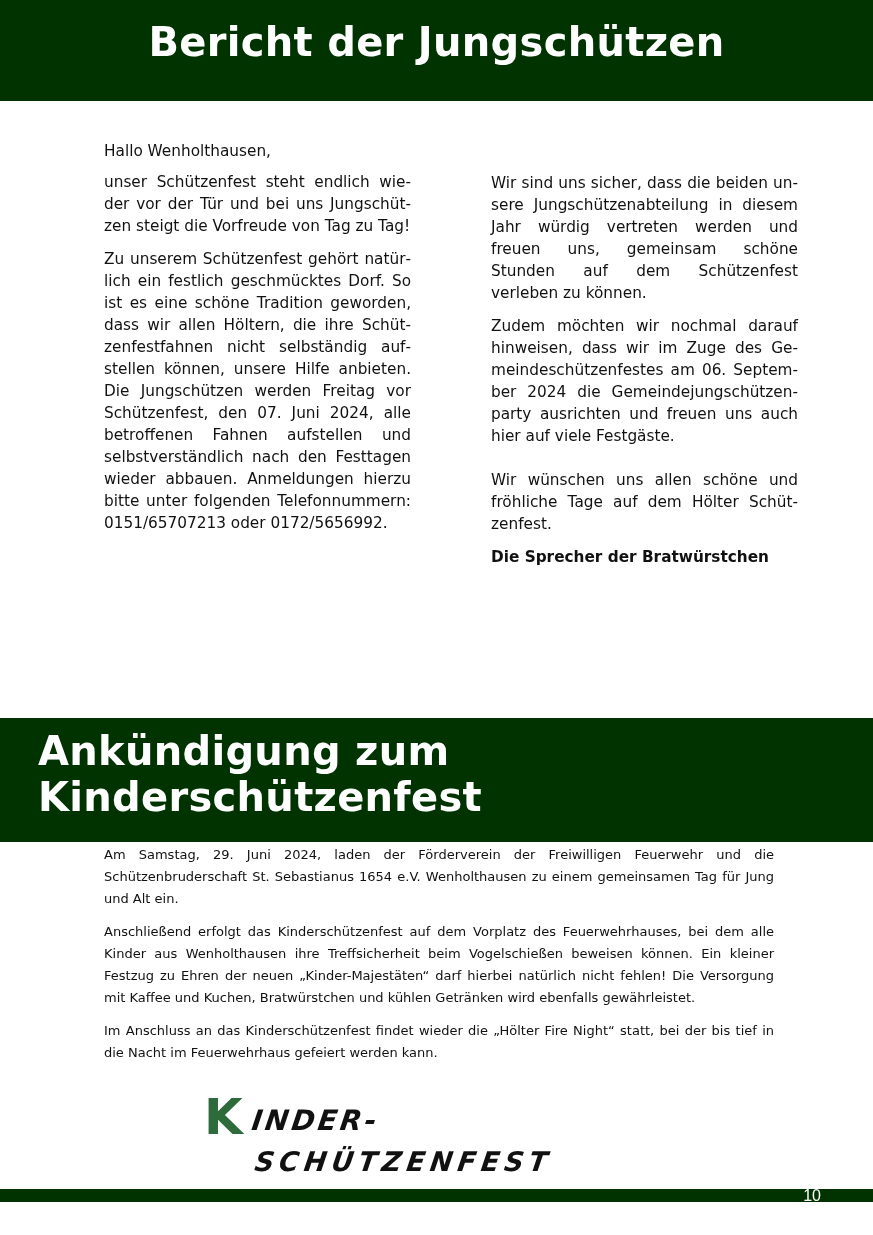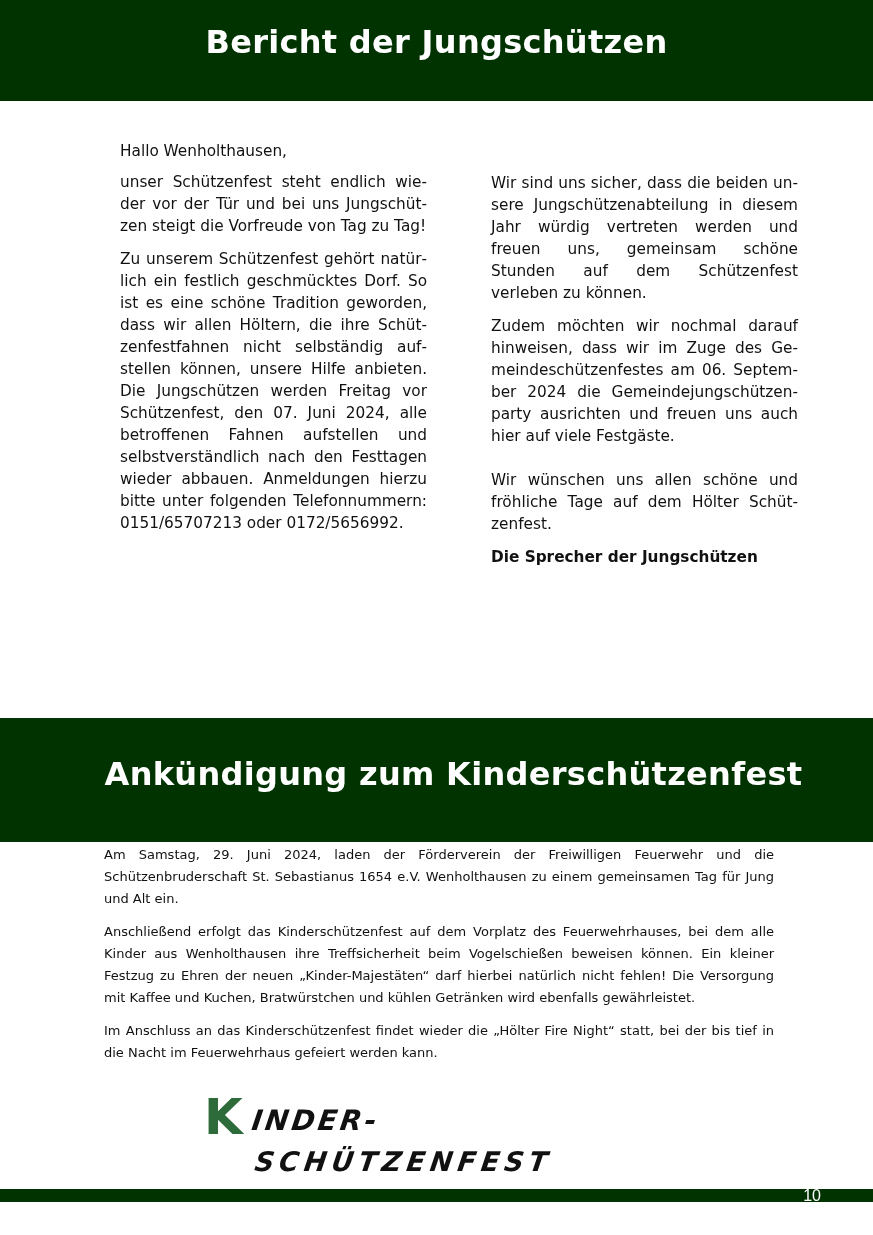--- a/index.html
+++ b/index.html
@@ -1,29 +1,29 @@
 <!DOCTYPE html>
 <html><head>
 <meta charset="utf-8">
 <style>
   html, body { margin: 0; padding: 0; background: #ffffff; }
   body { width: 873px; height: 1235px; position: relative; overflow: hidden;
          font-family: "DejaVu Sans", sans-serif; color: #111; }
   .band { position: absolute; left: 0; width: 873px; background: #003300; color: #fff;
           display: flex; align-items: center; }
-  .band h1 { margin: 4px; font-weight: bold; font-size: 32px; letter-spacing: 0.3px;
+  .band h1 { margin: 4px; font-weight: bold; font-size: 40px; letter-spacing: 0.3px;
              font-family: "DejaVu Sans", sans-serif; }
   #band1 { top: 0; height: 101px; justify-content: center; }
   #band1 h1 { margin-top: -14px; }
   #band2 { top: 718px; height: 124px; justify-content: center; }
   #band2 h1 { margin-left: 38px; margin-top: -8px; }
   .col { position: absolute; font-size: 15.3px; line-height: 22px; text-align: justify;
          hyphens: manual; }
   .col p { margin: 0 0 11px 0; }
-  #left { left: 120px; top: 140px; width: 307px; }
+  #left { left: 104px; top: 140px; width: 307px; }
   #right { left: 491px; top: 172px; width: 307px; }
   #greeting { margin-bottom: 9px !important; }
   .sig { font-weight: bold; margin-top: 2px !important; margin-bottom: 12px !important; }
   #full { position: absolute; left: 104px; top: 844px; width: 670px; font-size: 13px;
           line-height: 22px; text-align: justify; }
   #full p { margin: 0 0 11px 0; }
   #logo { position: absolute; left: 200px; top: 1090px; width: 470px; height: 98px; }
   #logo .k { position: absolute; left: 4px; top: 2px; font-family: "DejaVu Sans", sans-serif;
              font-weight: bold; font-size: 50px; color: #2e6b3a; line-height: 50px; }
   #logo .l1 { position: absolute; left: 52px; top: 14px; font-family: "DejaVu Sans", sans-serif;
@@ -47,21 +47,21 @@
 <div class="col" id="left">
   <p id="greeting">Hallo Wenholthausen,</p>
   <p>unser Schützenfest steht endlich wie­der vor der Tür und bei uns Jungschüt­zen steigt die Vorfreude von Tag zu Tag!</p>
   <p>Zu unserem Schützenfest gehört natür­lich ein festlich geschmücktes Dorf. So ist es eine schöne Tradition geworden, dass wir allen Höltern, die ihre Schüt­zenfestfahnen nicht selbständig auf­stellen können, unsere Hilfe anbieten. Die Jungschützen werden Freitag vor Schützenfest, den 07. Juni 2024, alle betroffenen Fahnen aufstellen und selbstverständlich nach den Festtagen wieder abbauen. Anmeldungen hierzu bitte unter folgenden Telefonnum­mern: 0151/65707213 oder 0172/5656992.</p>
 </div>
 
 <div class="col" id="right">
   <p>Wir sind uns sicher, dass die beiden un­sere Jungschützenabteilung in diesem Jahr würdig vertreten werden und freuen uns, gemeinsam schöne Stunden auf dem Schützenfest verleben zu kön­nen.</p>
   <p>Zudem möchten wir nochmal darauf hinweisen, dass wir im Zuge des Ge­meindeschützenfestes am 06. Septem­ber 2024 die Gemeindejungschützen­party ausrichten und freuen uns auch hier auf viele Festgäste.</p>
   <p style="margin-top:22px">Wir wünschen uns allen schöne und fröhliche Tage auf dem Hölter Schüt­zenfest.</p>
-  <p class="sig">Die Sprecher der Jungschützen</p>
+  <p class="sig">Die Sprecher der Bratwürstchen</p>
 </div>
 
 <div class="band" id="band2">
   <h1>Ankündigung zum Kinderschützenfest</h1>
 </div>
 
 <div id="full">
   <p>Am Samstag, 29. Juni 2024, laden der Förderverein der Freiwilligen Feuerwehr und die Schützenbruderschaft St. Sebastianus 1654 e.V. Wenholthausen zu einem gemein­samen Tag für Jung und Alt ein.</p>
   <p>Anschließend erfolgt das Kinderschützenfest auf dem Vorplatz des Feuerwehrhauses, bei dem alle Kinder aus Wenholthausen ihre Treffsicherheit beim Vogelschießen be­weisen können. Ein kleiner Festzug zu Ehren der neuen „Kinder-Majestäten“ darf hier­bei natürlich nicht fehlen! Die Versorgung mit Kaffee und Kuchen, Bratwürstchen und kühlen Getränken wird ebenfalls gewährleistet.</p>
   <p>Im Anschluss an das Kinderschützenfest findet wieder die „Hölter Fire Night“ statt, bei der bis tief in die Nacht im Feuerwehrhaus gefeiert werden kann.</p>

